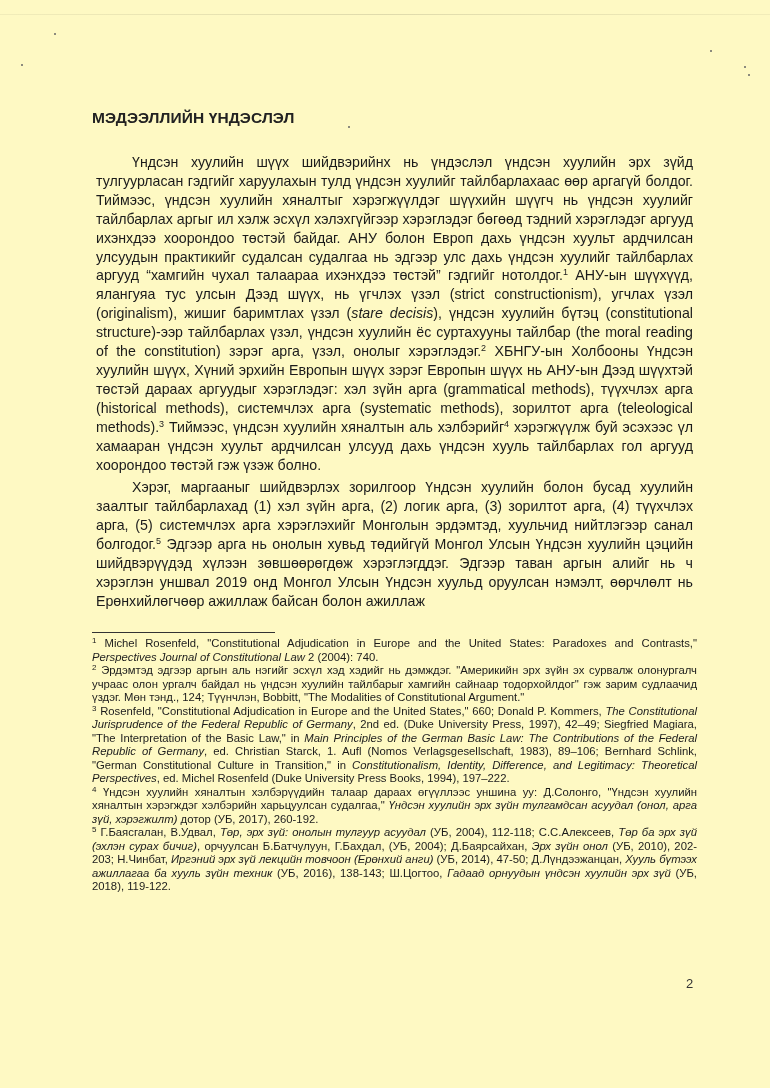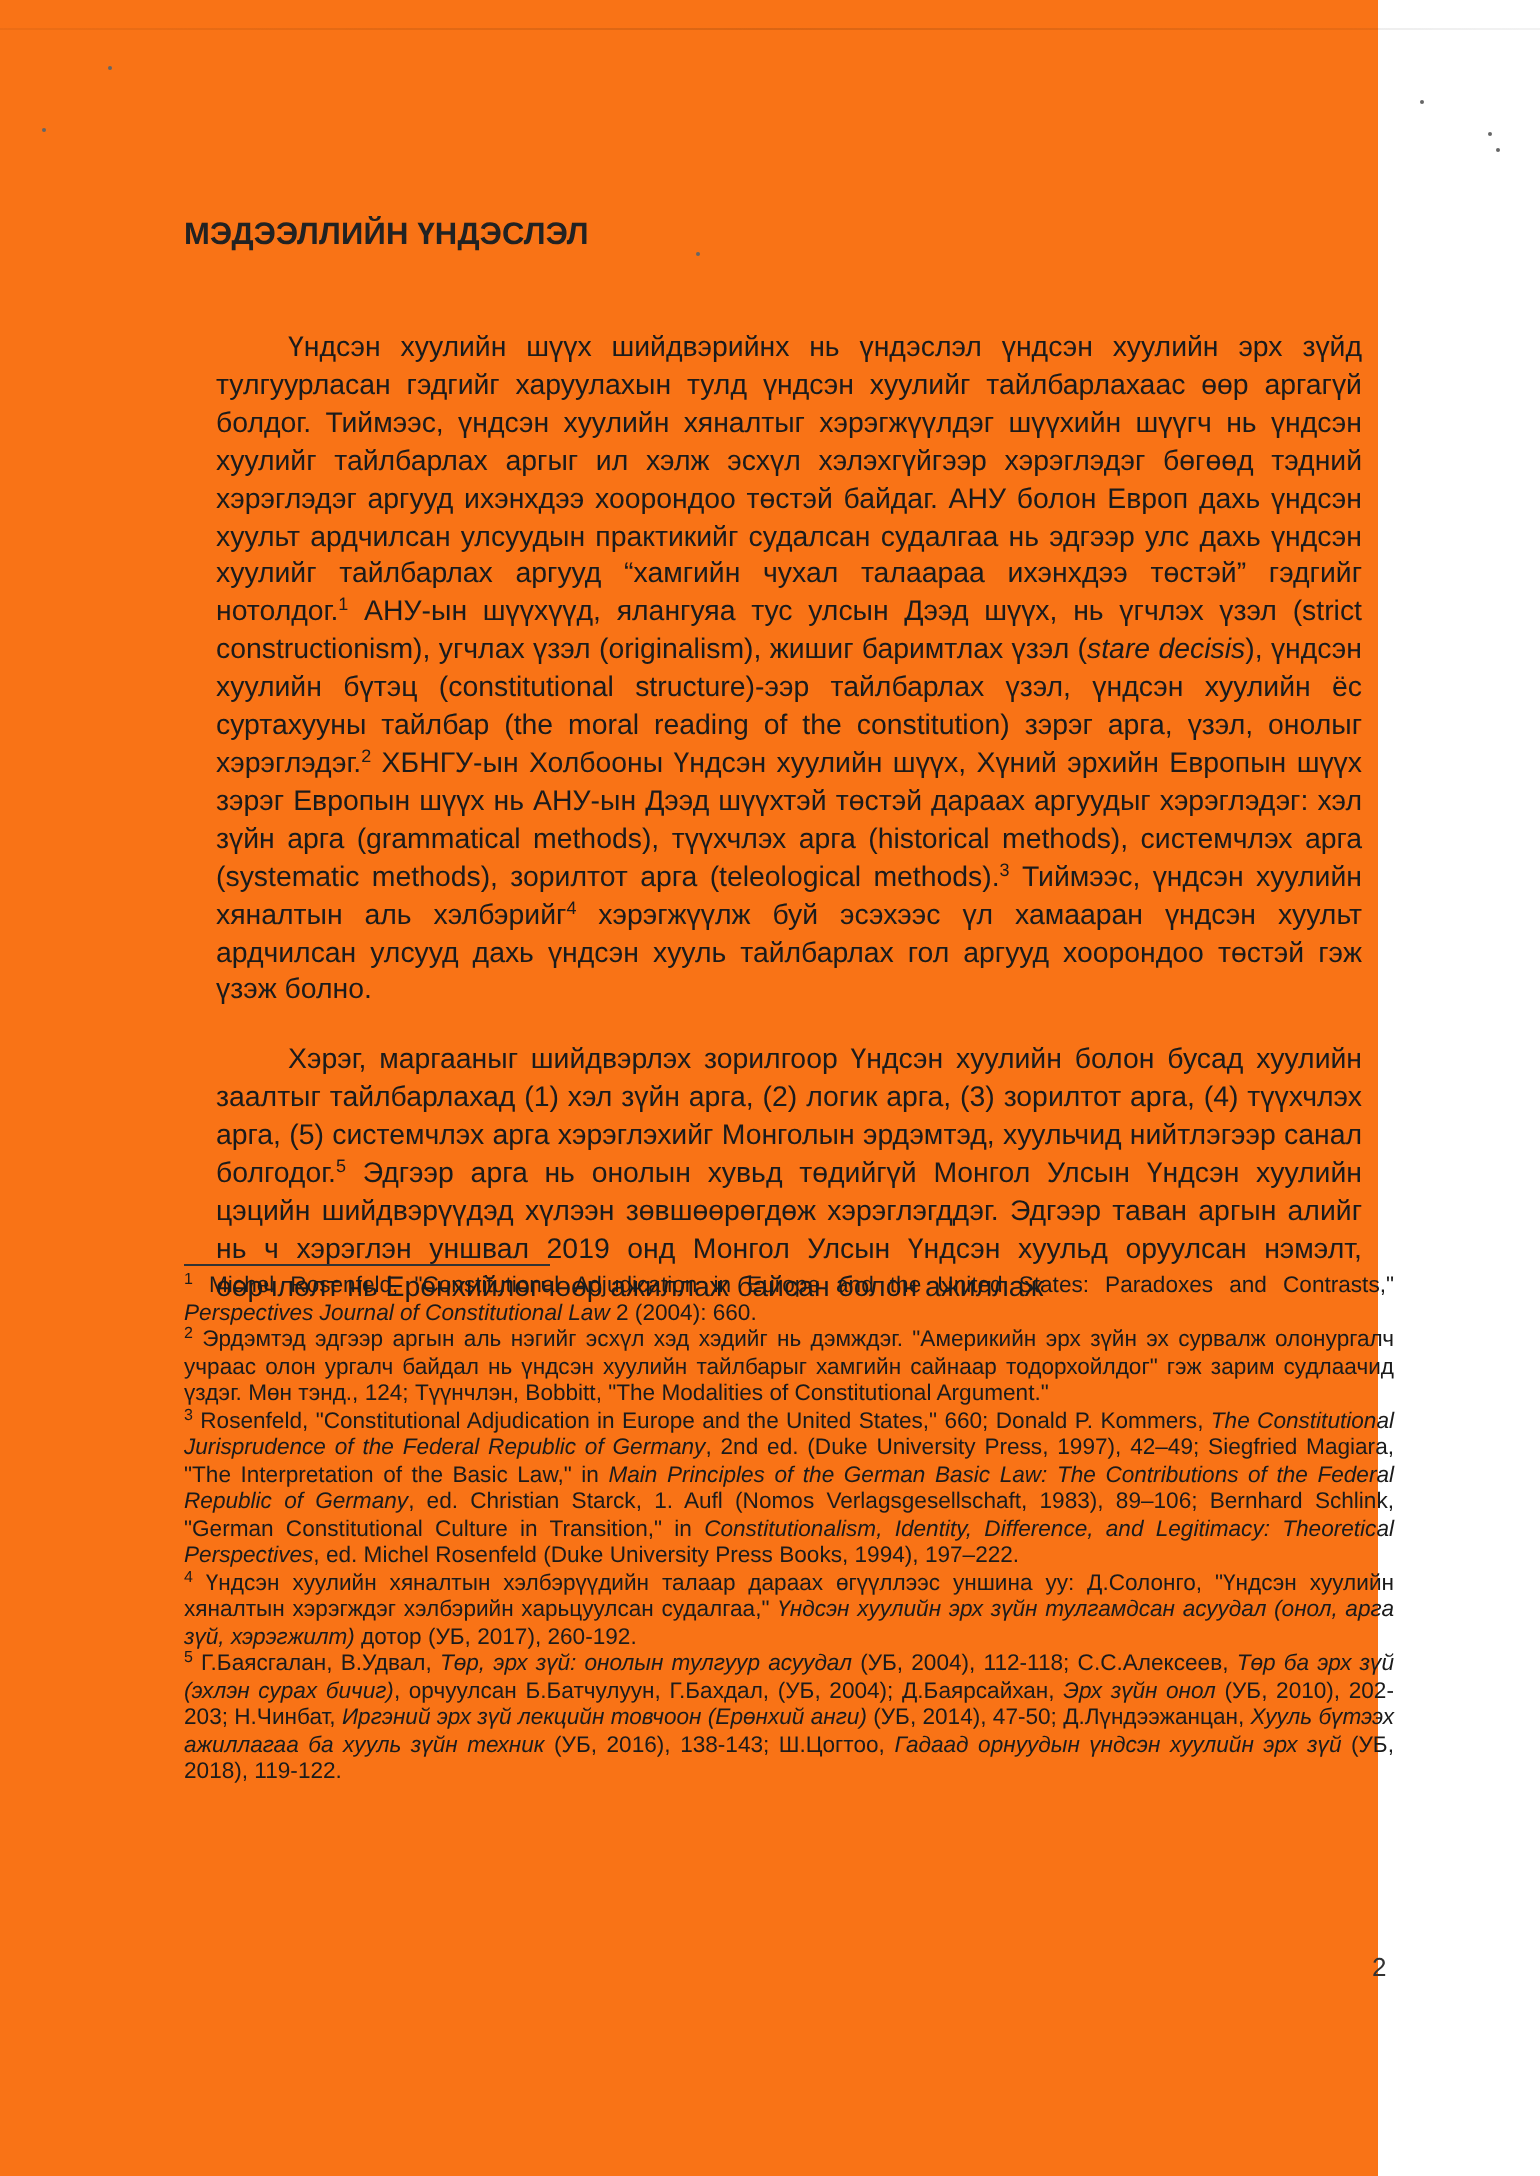--- a/index.html
+++ b/index.html
@@ -1,35 +1,35 @@
 <!DOCTYPE html>
 <html><head>
 <meta charset="utf-8">
 <style>
   html, body { margin: 0; padding: 0; background: #ffffff; }
   body { width: 770px; height: 1088px; position: relative; overflow: hidden; }
   .page {
-    position: absolute; left: 0; top: 0; width: 689px; height: 1088px;
-    background: #f97316; color: #1a1a1a;
+    position: absolute; left: 0; top: 0; width: 770px; height: 1088px;
+    background: #fef9c3; color: #1a1a1a;
     font-family: "Liberation Sans", sans-serif;
   }
   .scan-edge {
     position: absolute; left: 0; top: 14px; width: 770px; height: 1px;
     background: linear-gradient(to right, rgba(0,0,0,0.05), rgba(0,0,0,0.12), rgba(0,0,0,0.05));
   }
   .speck { position: absolute; width: 2px; height: 2px; background: #666; border-radius: 1px; }
   .heading {
     position: absolute; left: 92px; top: 109px;
     font-weight: bold; font-size: 15.5px; letter-spacing: 0.1px; color: #222;
   }
   .body-text {
     position: absolute; left: 92px; top: 149px; width: 605px;
     font-size: 14.2px; line-height: 18.9px; text-align: justify; color: #1b1b1b;
   }
-  .body-text p { margin: 16px; text-indent: 36px; }
+  .body-text p { margin: 4px; text-indent: 36px; }
   sup { font-size: 9px; line-height: 0; vertical-align: 5px; }
   .fn-sep {
     position: absolute; left: 92px; top: 632px; width: 183px; height: 1px; background: #333;
   }
   .footnotes {
     position: absolute; left: 92px; top: 637px; width: 605px;
     font-size: 11.3px; line-height: 13.5px; text-align: justify; color: #1b1b1b;
   }
   .footnotes p { margin: 0; }
   .footnotes sup { font-size: 8px; vertical-align: 4px; }
@@ -52,21 +52,21 @@
   <div class="heading">МЭДЭЭЛЛИЙН ҮНДЭСЛЭЛ</div>
 
   <div class="body-text">
     <p><span>Үндсэн хуулийн шүүх шийдвэрийнх нь үндэслэл үндсэн хуулийн эрх зүйд тулгуурласан гэдгийг харуулахын тулд үндсэн хуулийг тайлбарлахаас өөр аргагүй болдог. Тиймээс, үндсэн хуулийн хяналтыг хэрэгжүүлдэг шүүхийн шүүгч нь үндсэн хуулийг тайлбарлах аргыг ил хэлж эсхүл хэлэхгүйгээр хэрэглэдэг бөгөөд тэдний хэрэглэдэг аргууд ихэнхдээ хоорондоо төстэй байдаг. АНУ болон Европ дахь үндсэн хуульт ардчилсан улсуудын практикийг судалсан судалгаа нь эдгээр улс дахь үндсэн хуулийг тайлбарлах аргууд “хамгийн чухал талаараа ихэнхдээ төстэй” гэдгийг нотолдог.</span><sup>1</sup><span> АНУ-ын шүүхүүд, ялангуяа тус улсын Дээд шүүх, нь үгчлэх үзэл (strict constructionism), угчлах үзэл (originalism), жишиг баримтлах үзэл (</span><i>stare decisis</i><span>), үндсэн хуулийн бүтэц (constitutional structure)-ээр тайлбарлах үзэл, үндсэн хуулийн ёс суртахууны тайлбар (the moral reading of the constitution) зэрэг арга, үзэл, онолыг хэрэглэдэг.</span><sup>2</sup><span> ХБНГУ-ын Холбооны Үндсэн хуулийн шүүх, Хүний эрхийн Европын шүүх зэрэг Европын шүүх нь АНУ-ын Дээд шүүхтэй төстэй дараах аргуудыг хэрэглэдэг: хэл зүйн арга (grammatical methods), түүхчлэх арга (historical methods), системчлэх арга (systematic methods), зорилтот арга (teleological methods).</span><sup>3</sup><span> Тиймээс, үндсэн хуулийн хяналтын аль хэлбэрийг</span><sup>4</sup><span> хэрэгжүүлж буй эсэхээс үл хамааран үндсэн хуульт ардчилсан улсууд дахь үндсэн хууль тайлбарлах гол аргууд хоорондоо төстэй гэж үзэж болно.</span></p>
     <p><span>Хэрэг, маргааныг шийдвэрлэх зорилгоор Үндсэн хуулийн болон бусад хуулийн заалтыг тайлбарлахад (1) хэл зүйн арга, (2) логик арга, (3) зорилтот арга, (4) түүхчлэх арга, (5) системчлэх арга хэрэглэхийг Монголын эрдэмтэд, хуульчид нийтлэгээр санал болгодог.</span><sup>5</sup><span> Эдгээр арга нь онолын хувьд төдийгүй Монгол Улсын Үндсэн хуулийн цэцийн шийдвэрүүдэд хүлээн зөвшөөрөгдөж хэрэглэгддэг. Эдгээр таван аргын алийг нь ч хэрэглэн уншвал 2019 онд Монгол Улсын Үндсэн хуульд оруулсан нэмэлт, өөрчлөлт нь Ерөнхийлөгчөөр ажиллаж байсан болон ажиллаж</span></p>
   </div>
 
   <div class="fn-sep"></div>
 
   <div class="footnotes">
-    <p><sup>1</sup><span> Michel Rosenfeld, "Constitutional Adjudication in Europe and the United States: Paradoxes and Contrasts," </span><i>Perspectives Journal of Constitutional Law</i><span> 2 (2004): 660.</span></p>
+    <p><sup>1</sup><span> Michel Rosenfeld, "Constitutional Adjudication in Europe and the United States: Paradoxes and Contrasts," </span><i>Perspectives Journal of Constitutional Law</i><span> 2 (2004): 740.</span></p>
     <p><sup>2</sup><span> Эрдэмтэд эдгээр аргын аль нэгийг эсхүл хэд хэдийг нь дэмждэг. "Америкийн эрх зүйн эх сурвалж олонургалч учраас олон ургалч байдал нь үндсэн хуулийн тайлбарыг хамгийн сайнаар тодорхойлдог" гэж зарим судлаачид үздэг. Мөн тэнд., 124; Түүнчлэн, Bobbitt, "The Modalities of Constitutional Argument."</span></p>
     <p><sup>3</sup><span> Rosenfeld, "Constitutional Adjudication in Europe and the United States," 660; Donald P. Kommers, </span><i>The Constitutional Jurisprudence of the Federal Republic of Germany</i><span>, 2nd ed. (Duke University Press, 1997), 42–49; Siegfried Magiara, "The Interpretation of the Basic Law," in </span><i>Main Principles of the German Basic Law: The Contributions of the Federal Republic of Germany</i><span>, ed. Christian Starck, 1. Aufl (Nomos Verlagsgesellschaft, 1983), 89–106; Bernhard Schlink, "German Constitutional Culture in Transition," in </span><i>Constitutionalism, Identity, Difference, and Legitimacy: Theoretical Perspectives</i><span>, ed. Michel Rosenfeld (Duke University Press Books, 1994), 197–222.</span></p>
     <p><sup>4</sup><span> Үндсэн хуулийн хяналтын хэлбэрүүдийн талаар дараах өгүүллээс уншина уу: Д.Солонго, "Үндсэн хуулийн хяналтын хэрэгждэг хэлбэрийн харьцуулсан судалгаа," </span><i>Үндсэн хуулийн эрх зүйн тулгамдсан асуудал (онол, арга зүй, хэрэгжилт)</i><span> дотор (УБ, 2017), 260-192.</span></p>
     <p><sup>5</sup><span> Г.Баясгалан, В.Удвал, </span><i>Төр, эрх зүй: онолын тулгуур асуудал</i><span> (УБ, 2004), 112-118; С.С.Алексеев, </span><i>Төр ба эрх зүй (эхлэн сурах бичиг)</i><span>, орчуулсан Б.Батчулуун, Г.Бахдал, (УБ, 2004); Д.Баярсайхан, </span><i>Эрх зүйн онол</i><span> (УБ, 2010), 202-203; Н.Чинбат, </span><i>Иргэний эрх зүй лекцийн товчоон (Ерөнхий анги)</i><span> (УБ, 2014), 47-50; Д.Лүндээжанцан, </span><i>Хууль бүтээх ажиллагаа ба хууль зүйн техник</i><span> (УБ, 2016), 138-143; Ш.Цогтоо, </span><i>Гадаад орнуудын үндсэн хуулийн эрх зүй</i><span> (УБ, 2018), 119-122.</span></p>
   </div>
 
   <div class="page-number">2</div>
 </div>
 
 </body></html>

